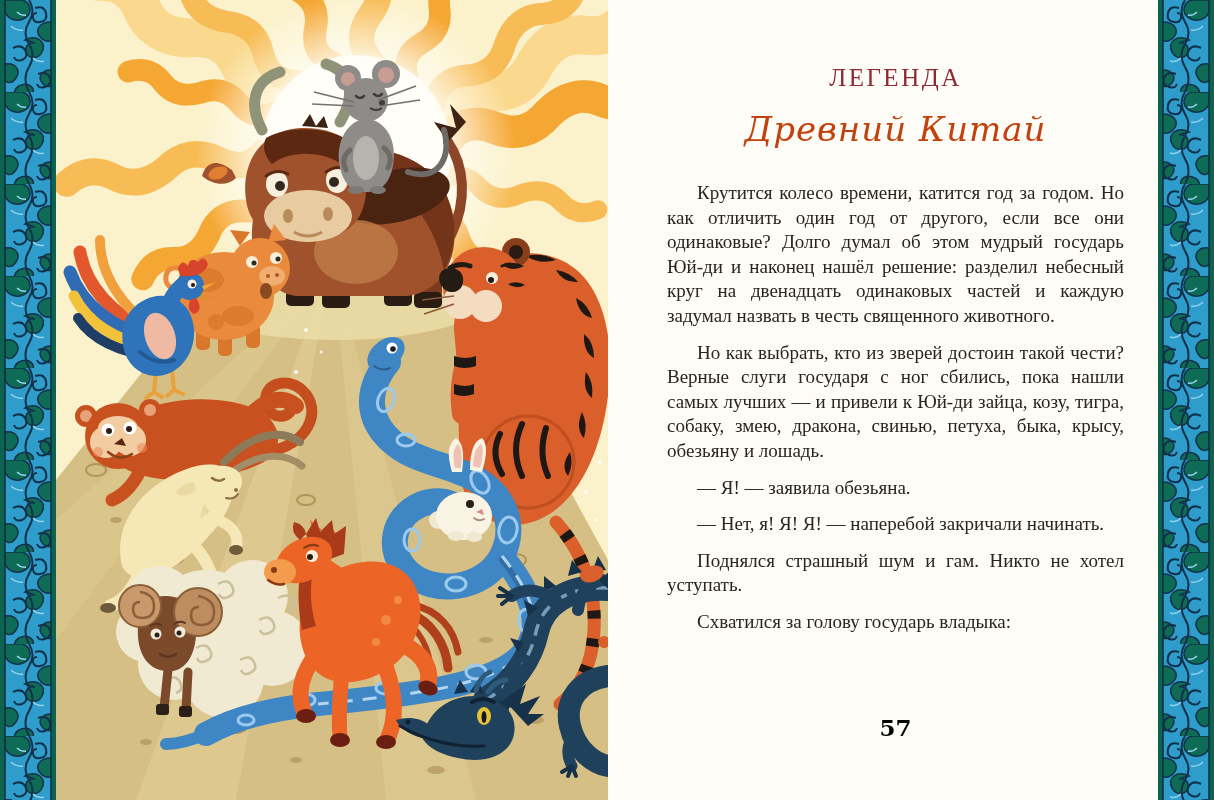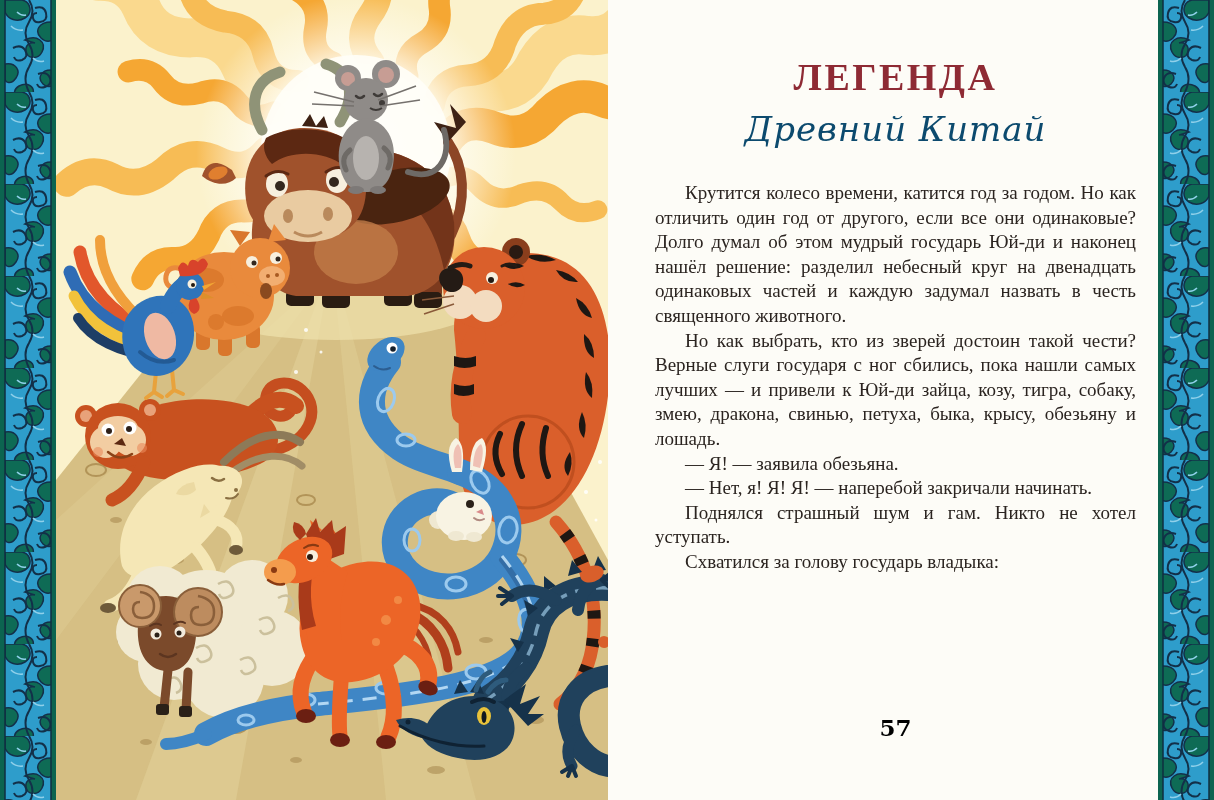--- a/index.html
+++ b/index.html
@@ -3,24 +3,24 @@
 <meta charset="utf-8">
 <style>
   html,body{margin:0;padding:0;background:#ffffff;}
   .spread{position:relative;width:1214px;height:800px;overflow:hidden;background:#FDFCF7;font-family:"Liberation Serif",serif;}
   .border{position:absolute;top:0;height:800px;width:56px;}
   .border-left{left:0;}
   .border-right{right:0;transform:scaleX(-1);}
   .illustration{position:absolute;left:56px;top:0;width:552px;height:800px;display:block;}
   .right-page{position:absolute;left:608px;top:0;width:550px;height:800px;background:#FDFCF7;box-sizing:border-box;padding:56px 22px 0 47px;}
   .spine-shadow{position:absolute;left:608px;top:0;width:16px;height:800px;background:linear-gradient(90deg,rgba(90,70,30,0.06),rgba(0,0,0,0));pointer-events:none;}
-  .title{font-size:38px;line-height:43px;letter-spacing:2.5px;color:#8E2A34;text-align:center;font-weight:700;}
-  .subtitle{font-size:34px;line-height:44px;margin-top:8px;color:#0c4a6e;text-align:center;font-style:italic;font-family:"DejaVu Serif",serif;letter-spacing:1px;}
+  .title{font-size:25px;line-height:43px;letter-spacing:2.5px;color:#8E2A34;text-align:center;font-weight:400;}
+  .subtitle{font-size:34px;line-height:44px;margin-top:8px;color:#c2410c;text-align:center;font-style:italic;font-family:"DejaVu Serif",serif;letter-spacing:1px;}
   .body-text{margin-top:30px;}
-  .body-text p{margin:0;font-size:19px;line-height:24.6px;text-align:justify;text-indent:30px;color:#2B2420;hyphens:auto;-webkit-hyphens:auto;}
+  .body-text p{margin:12px;font-size:19px;line-height:24.6px;text-align:justify;text-indent:30px;color:#2B2420;hyphens:auto;-webkit-hyphens:auto;}
   .page-number{position:absolute;left:47px;width:481px;top:714px;text-align:center;font-size:23px;font-weight:700;color:#000000;font-family:"DejaVu Serif",serif;}
 </style>
 </head>
 <body>
 
 <div class="spread">
 
   <svg class="border border-left" viewBox="0 0 56 800" preserveAspectRatio="none">
     <defs>
       <pattern id="ornL" width="46" height="92" patternUnits="userSpaceOnUse" x="5">

